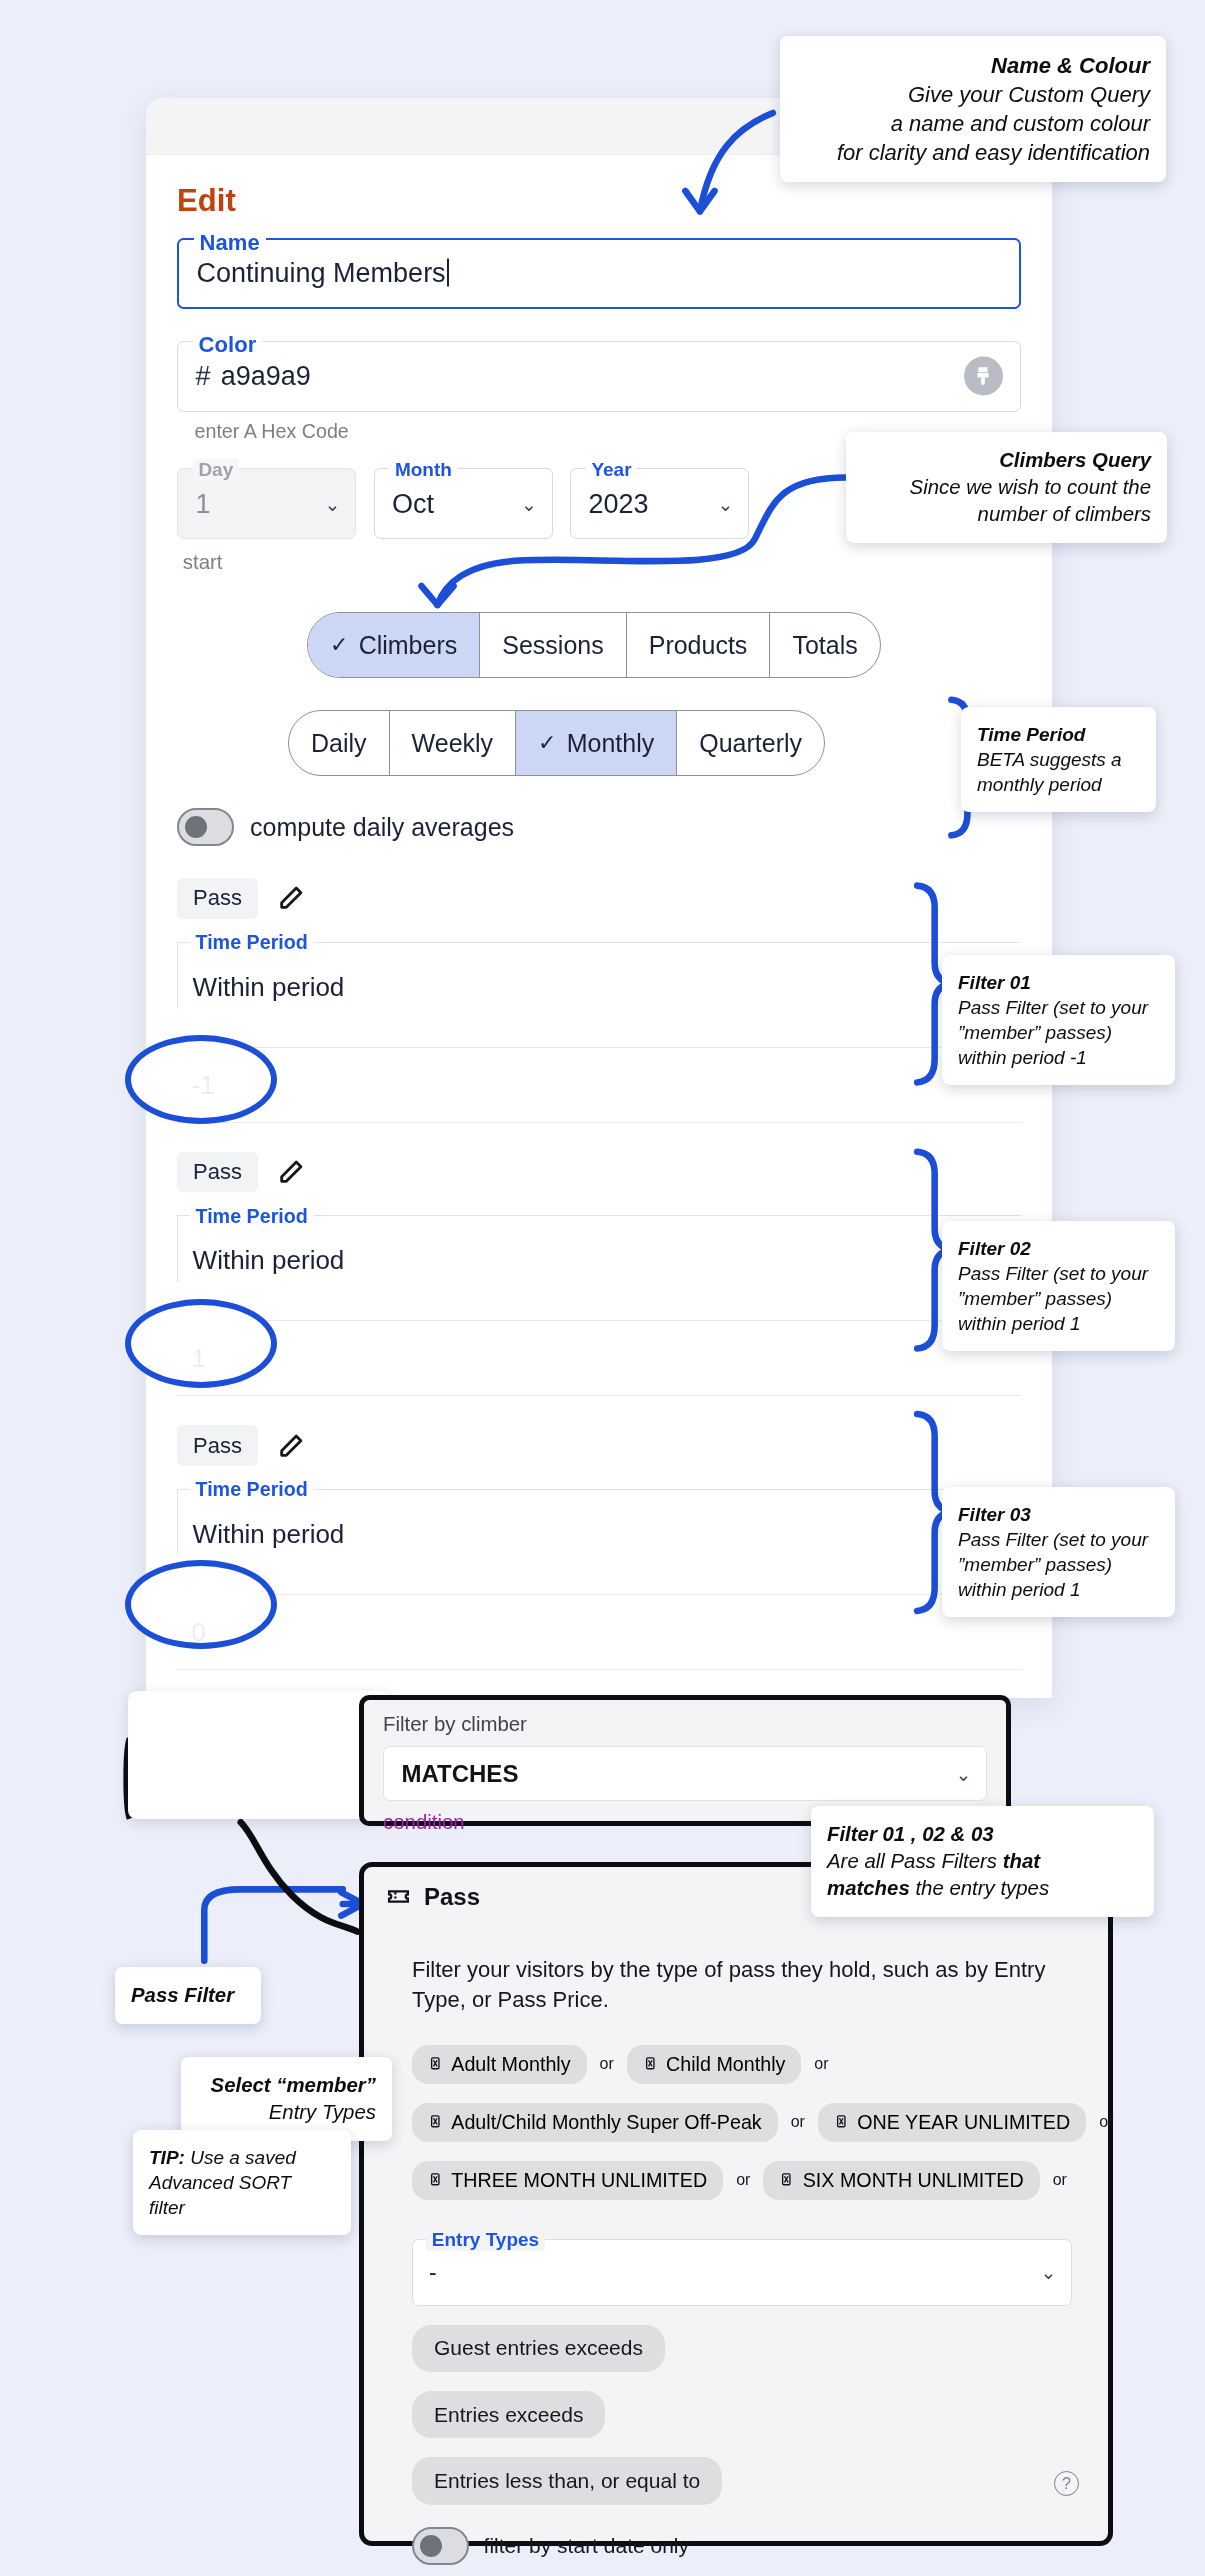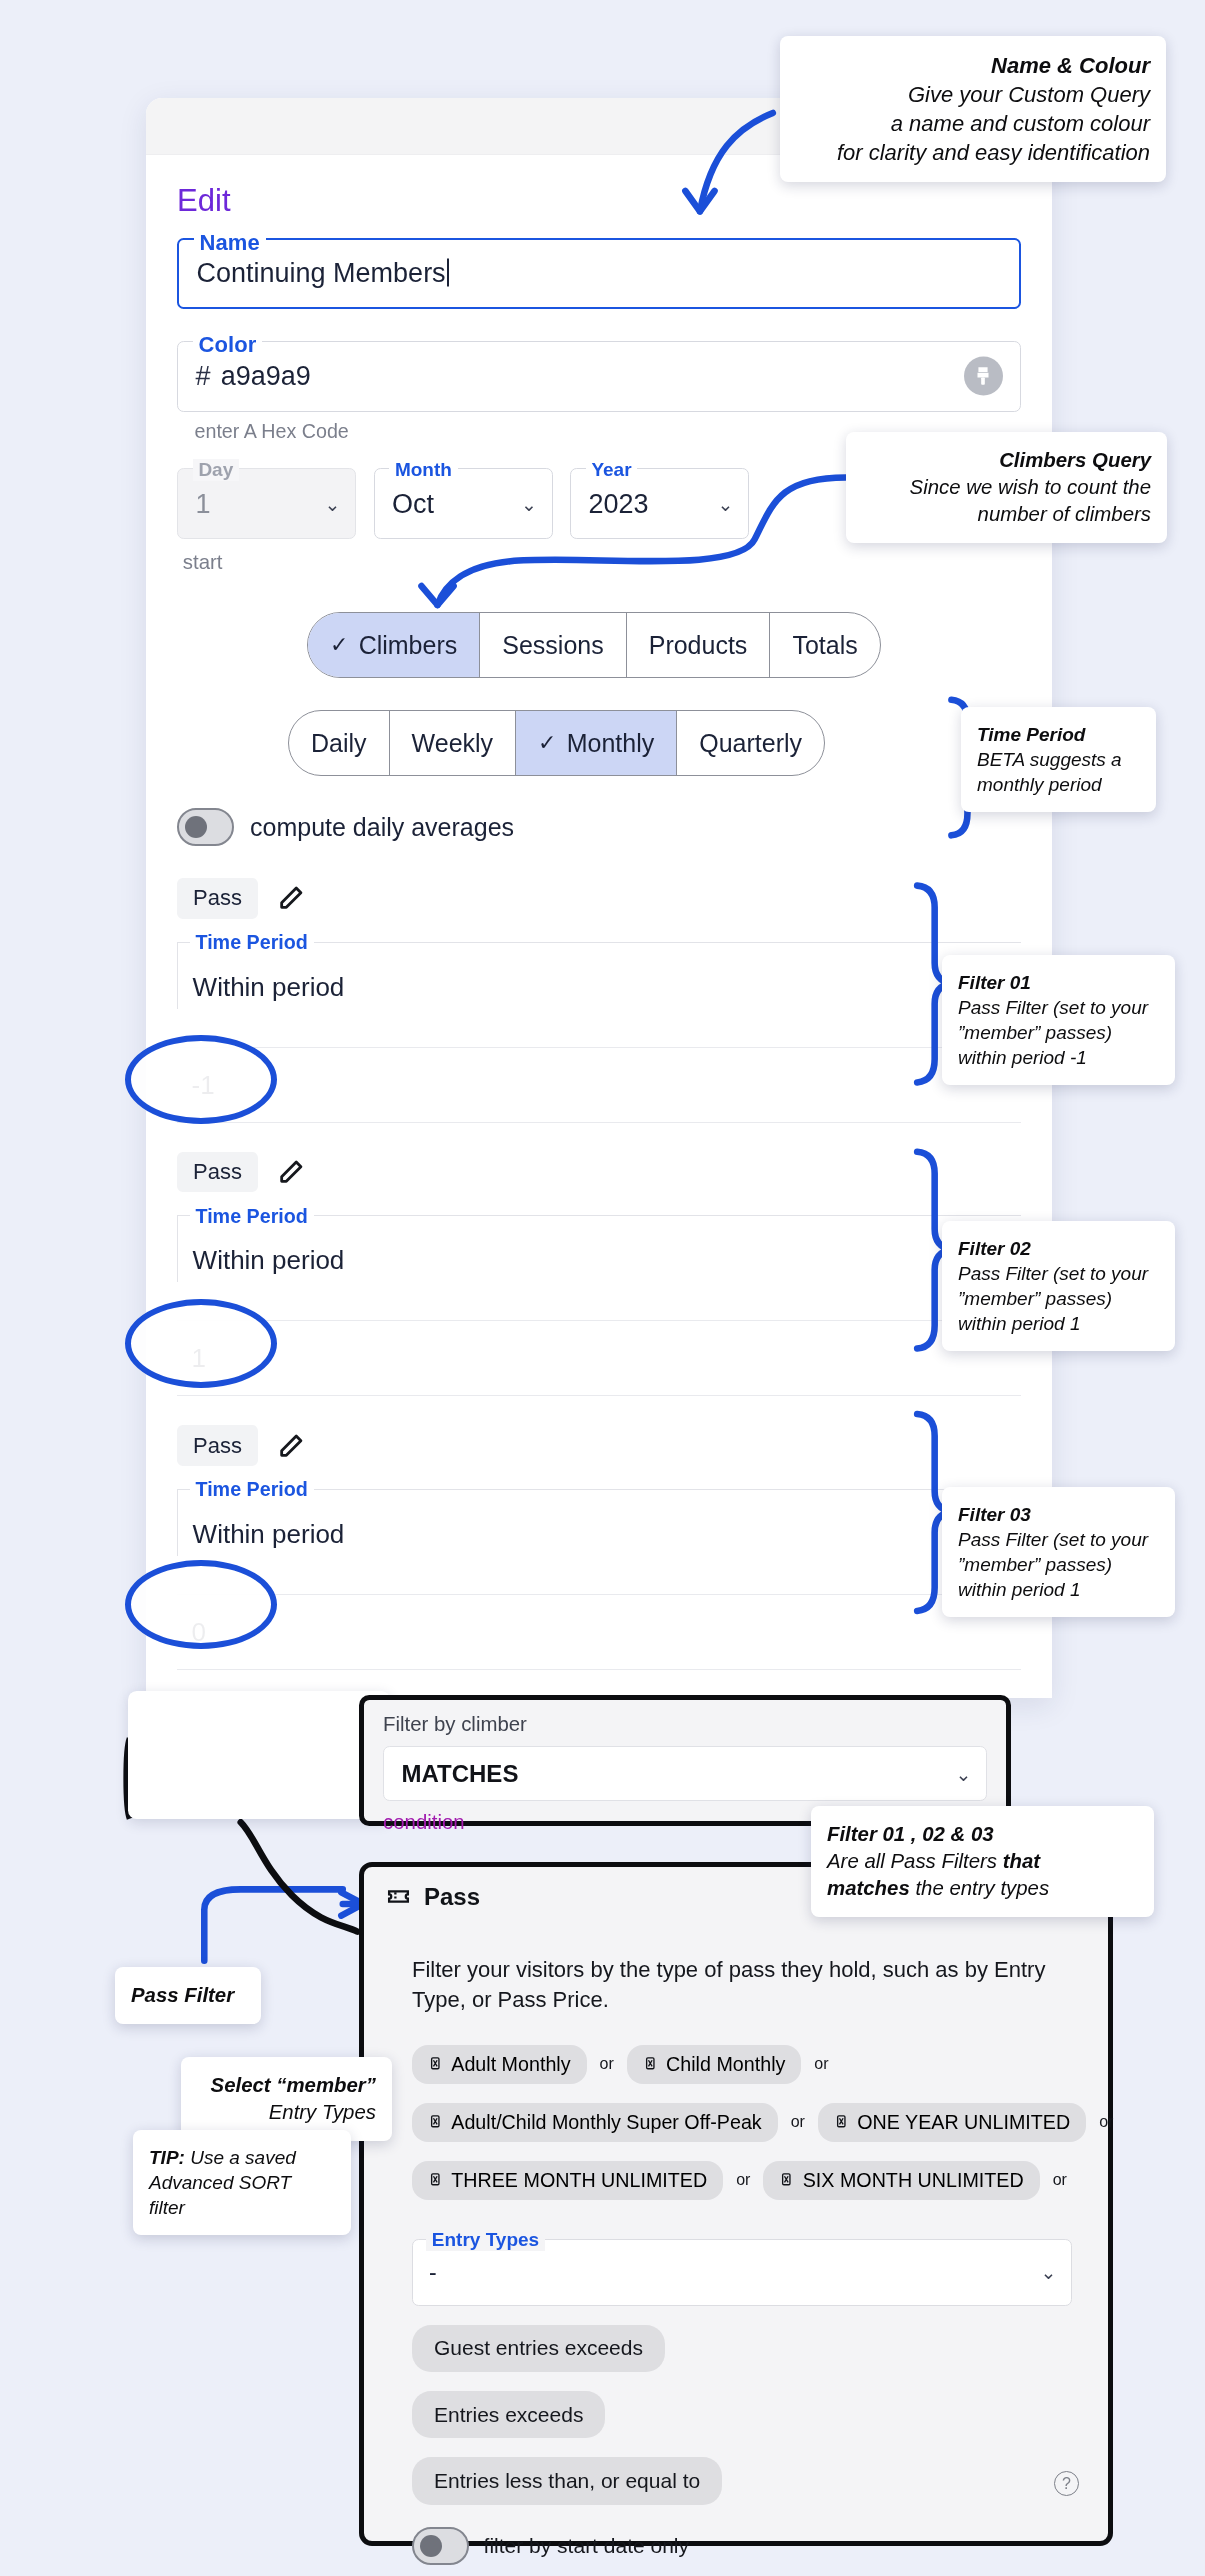--- a/index.html
+++ b/index.html
@@ -17,21 +17,21 @@
     position:absolute; left:146px; top:98px; width:906px; height:1600px;
     background:#ffffff; border-radius:16px 16px 0 0;
     box-shadow:0 7.3px 29px rgba(30,40,90,.10);
     overflow:hidden;
   }
   .app-titlebar{
     height:57px; background:#f4f4f5; border-bottom:0.7px solid #eeeef0;
   }
   .app-body{ padding:19px 31px 0 31px; position:relative; }
 
-  .page-title{ font-size:31px; color:#6d28d9; letter-spacing:0.1px; margin:8.7px 0 19px 0; }
+  .page-title{ font-size:31px; color:#c2410c; letter-spacing:0.1px; margin:8.7px 0 19px 0;font-weight:bold; }
 
   
   .field{
     position:relative; border:0.7px solid #d7d9e0; border-radius:6.6px;
     height:71px; background:#fff;
   }
   .field.focused{ border:2.2px solid #1b55e0; }
   .field .legend{
     position:absolute; top:-10.2px; left:14.6px; background:#fff; padding:0 5.8px;
     font-size:22px; color:#1b55e0; font-weight:600; letter-spacing:0.1px;

